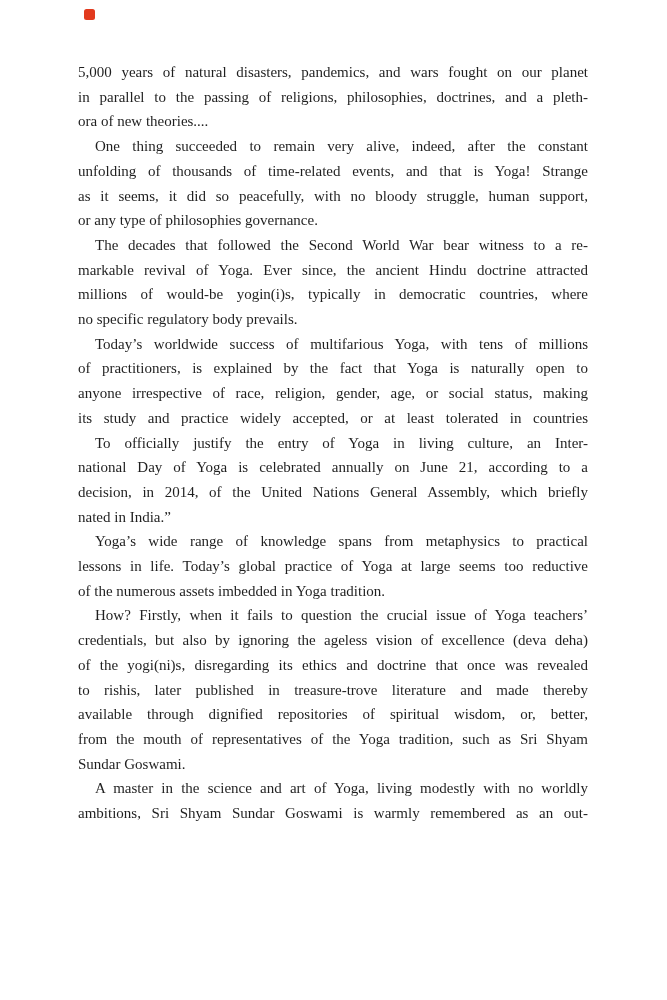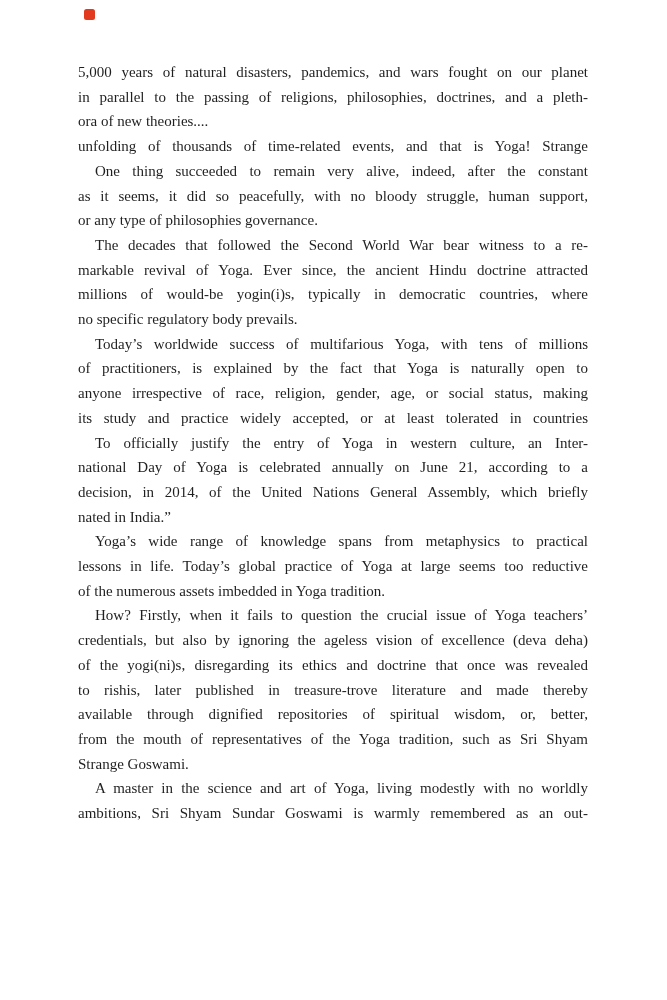--- a/index.html
+++ b/index.html
@@ -57,55 +57,55 @@
 
 <div class="book-page">
   <div class="red-marker" style="background: rgb(226, 58, 30);"></div>
   <div class="page-text" style="color: rgb(31, 31, 31);">
       <div class="paragraph">
         <div class="line para-start"><span>5,000 years of natural disasters, pandemics, and wars fought on our planet</span></div>
         <div class="line"><span>in parallel to the passing of religions, philosophies, doctrines, and a pleth-</span></div>
         <div class="line para-end"><span>ora of new theories....</span></div>
       </div>
       <div class="paragraph">
+        <div class="line para-start indented"><span>One thing succeeded to remain very alive, indeed, after the constant</span></div>
         <div class="line"><span>unfolding of thousands of time-related events, and that is Yoga! Strange</span></div>
-        <div class="line para-start indented"><span>One thing succeeded to remain very alive, indeed, after the constant</span></div>
         <div class="line"><span>as it seems, it did so peacefully, with no bloody struggle, human support,</span></div>
         <div class="line para-end"><span>or any type of philosophies governance.</span></div>
       </div>
       <div class="paragraph">
         <div class="line para-start indented"><span>The decades that followed the Second World War bear witness to a re-</span></div>
         <div class="line"><span>markable revival of Yoga. Ever since, the ancient Hindu doctrine attracted</span></div>
         <div class="line"><span>millions of would-be yogin(i)s, typically in democratic countries, where</span></div>
         <div class="line para-end"><span>no specific regulatory body prevails.</span></div>
       </div>
       <div class="paragraph">
         <div class="line para-start indented"><span>Today’s worldwide success of multifarious Yoga, with tens of millions</span></div>
         <div class="line"><span>of practitioners, is explained by the fact that Yoga is naturally open to</span></div>
         <div class="line"><span>anyone irrespective of race, religion, gender, age, or social status, making</span></div>
         <div class="line"><span>its study and practice widely accepted, or at least tolerated in countries</span></div>
       </div>
       <div class="paragraph">
-        <div class="line para-start indented"><span>To officially justify the entry of Yoga in western culture, an </span><span class="it">Inter-</span></div>
+        <div class="line para-start indented"><span>To officially justify the entry of Yoga in living culture, an </span><span class="it">Inter-</span></div>
         <div class="line"><span class="it">national Day of Yoga</span><span> is celebrated annually on June 21, according to a</span></div>
         <div class="line"><span>decision, in 2014, of the United Nations General Assembly, which briefly</span></div>
         <div class="line para-end"><span>nated in India.”</span></div>
       </div>
       <div class="paragraph">
         <div class="line para-start indented"><span>Yoga’s wide range of knowledge spans from metaphysics to practical</span></div>
         <div class="line"><span>lessons in life. Today’s global practice of Yoga at large seems too reductive</span></div>
         <div class="line para-end"><span>of the numerous assets imbedded in Yoga tradition.</span></div>
       </div>
       <div class="paragraph">
         <div class="line para-start indented"><span>How? Firstly, when it fails to question the crucial issue of Yoga teachers’</span></div>
         <div class="line"><span>credentials, but also by ignoring the ageless vision of excellence (</span><span class="it">deva deha</span><span>)</span></div>
         <div class="line"><span>of the yogi(ni)s, disregarding its ethics and doctrine that once was revealed</span></div>
         <div class="line"><span>to rishis, later published in treasure-trove literature and made thereby</span></div>
         <div class="line"><span>available through dignified repositories of spiritual wisdom, or, better,</span></div>
         <div class="line"><span>from the mouth of representatives of the Yoga tradition, such as Sri Shyam</span></div>
-        <div class="line para-end"><span>Strange Goswami.</span></div>
+        <div class="line para-end"><span>Sundar Goswami.</span></div>
       </div>
       <div class="paragraph">
         <div class="line para-start indented"><span>A master in the science and art of Yoga, living modestly with no worldly</span></div>
         <div class="line"><span>ambitions, Sri Shyam Sundar Goswami is warmly remembered as an out-</span></div>
       </div>
     </div>
 </div>
 
 </body></html>

